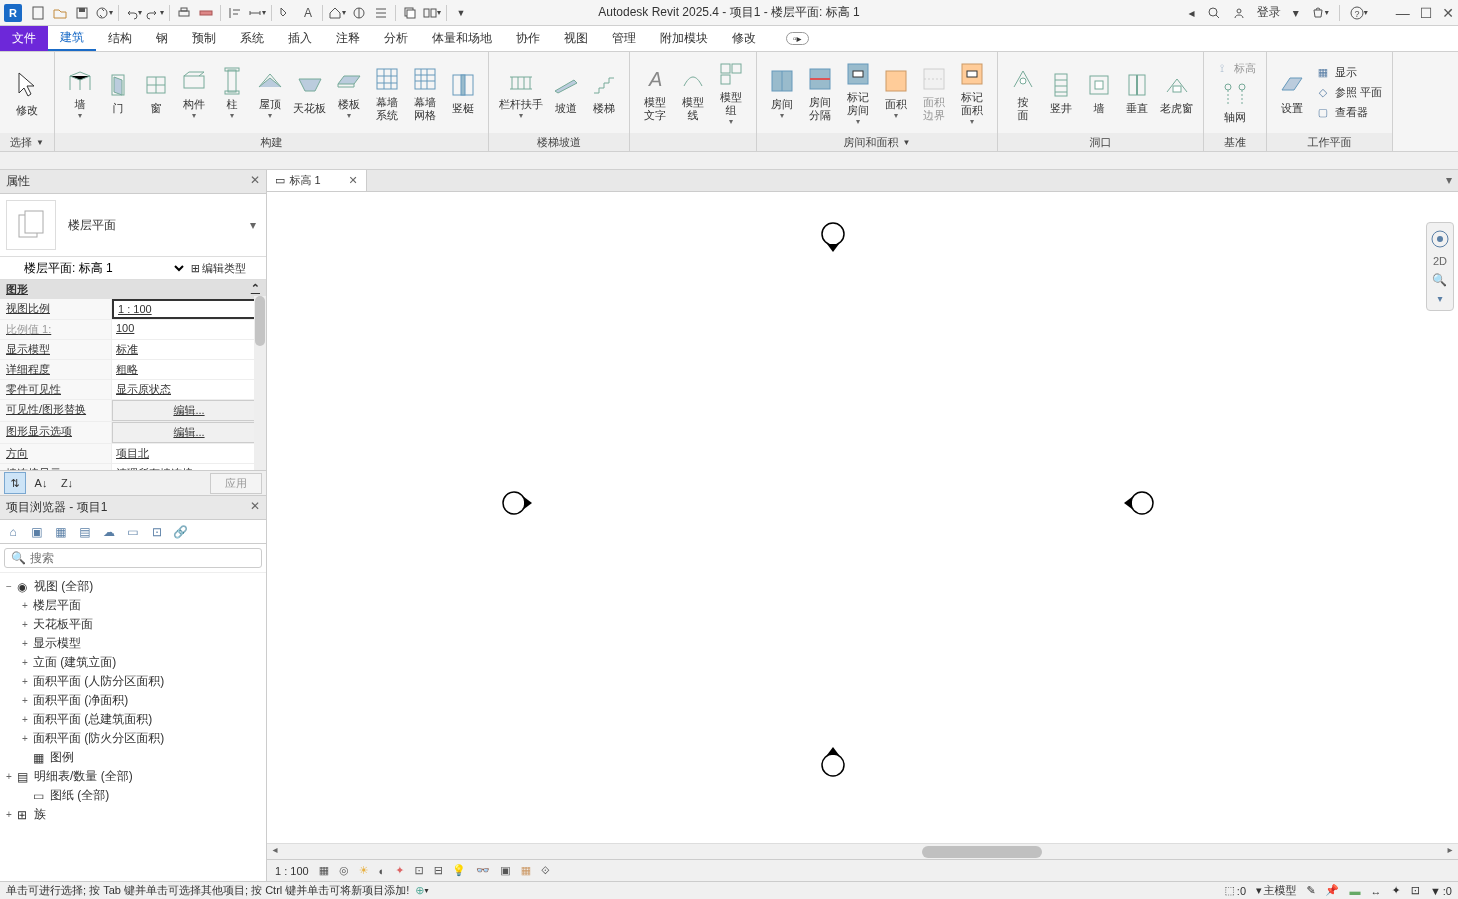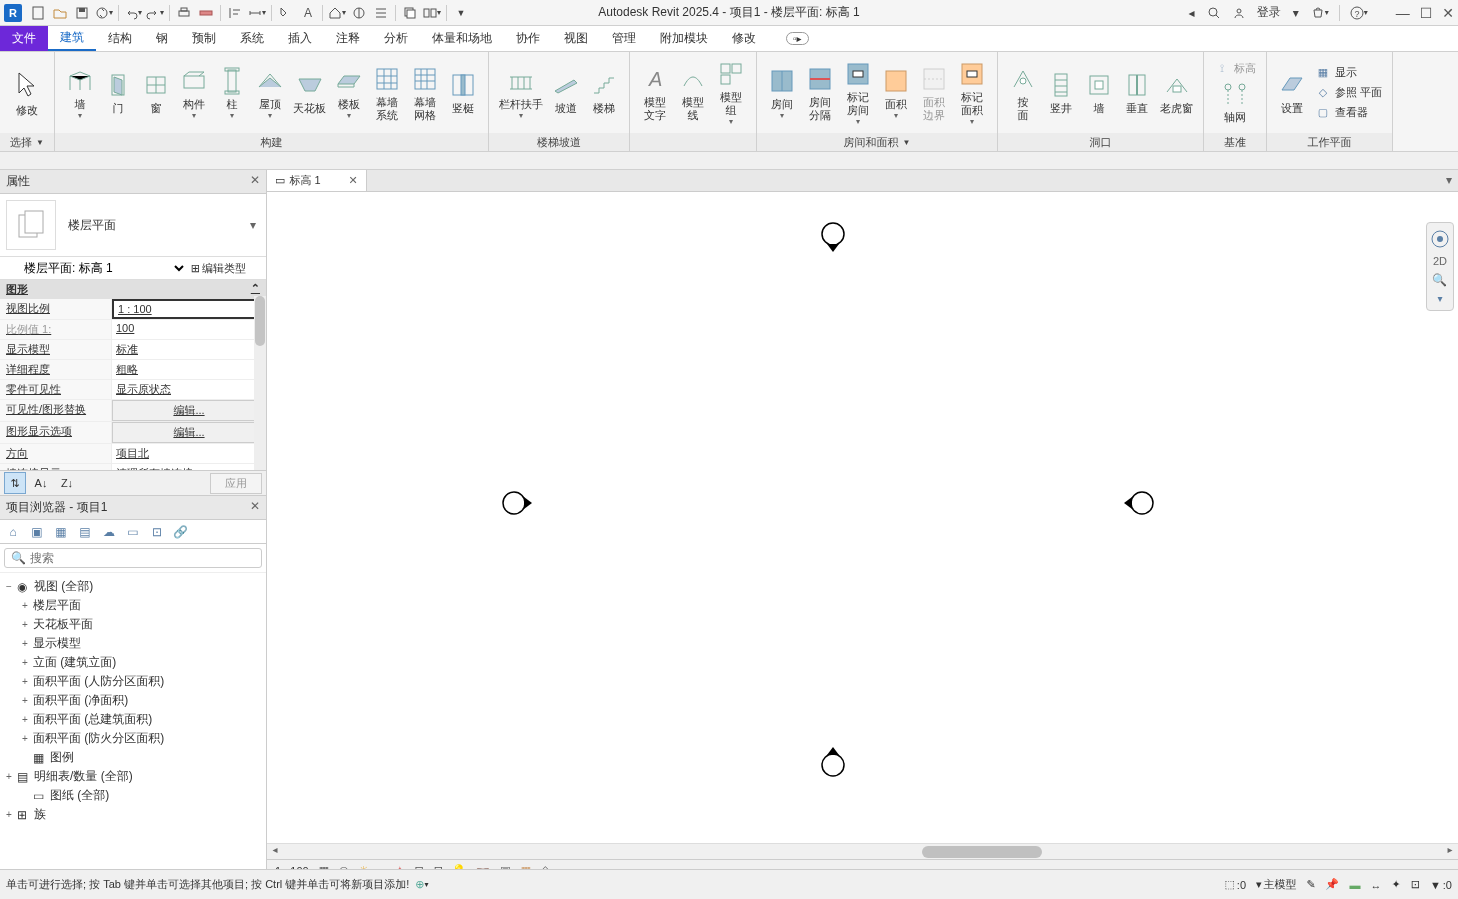--- a/index.html
+++ b/index.html
@@ -74,21 +74,21 @@
 .elev-marker { position: absolute; width: 30px; height: 30px; }
 .elev-marker svg { width: 30px; height: 30px; }
 .view-control-bar { height: 22px; background: #f0f0f0; border-top: 1px solid #ccc; display: flex; align-items: center; padding: 0 8px; gap: 10px; font-size: 11px; }
 .view-control-bar .vicon { cursor: pointer; color: #555; }
 .view-nav-side { position: absolute; right: 4px; top: 30px; width: 28px; background: rgba(240,240,240,0.9); border: 1px solid #ccc; border-radius: 4px; display: flex; flex-direction: column; align-items: center; gap: 6px; padding: 6px 0; }
 .view-nav-side .nvi { cursor: pointer; color: #5a7fa6; }
 .hscroll { position: absolute; bottom: 22px; left: 0; right: 0; height: 16px; background: #f0f0f0; border-top: 1px solid #ddd; display: flex; }
 .hscroll .thumb { position: absolute; left: 55%; width: 120px; height: 12px; top: 2px; background: #c0c0c0; border-radius: 6px; }
 .hscroll .harrow { width: 16px; text-align: center; color: #666; font-size: 10px; }
 .hscroll .harrow.right { margin-left: auto; }
-.status-bar { position: absolute; bottom: 0; left: 0; right: 0; height: 30px; background: #f0f0f0; border-top: 1px solid #ccc; display: flex; align-items: center; padding: 8px 6px; font-size: 11px; color: #333; }
+.status-bar { position: absolute; bottom: 0; left: 0; right: 0; height: 18px; background: #f0f0f0; border-top: 1px solid #ccc; display: flex; align-items: center; padding: 8px 6px; font-size: 11px; color: #333; }
 .status-bar .right { margin-left: auto; display: flex; align-items: center; gap: 10px; }
 .status-bar .sicon { display: flex; align-items: center; gap: 2px; cursor: pointer; }
 svg { display: block; }
 .prop-scrollbar { position: absolute; right: 0; top: 16px; bottom: 0; width: 12px; background: #eee; }
 .prop-scrollbar .pthumb { background: #c4c4c4; border-radius: 6px; width: 10px; margin: 0 auto; height: 50px; }
 </style>
 </head>
 <body>
 
 <div class="titlebar">

